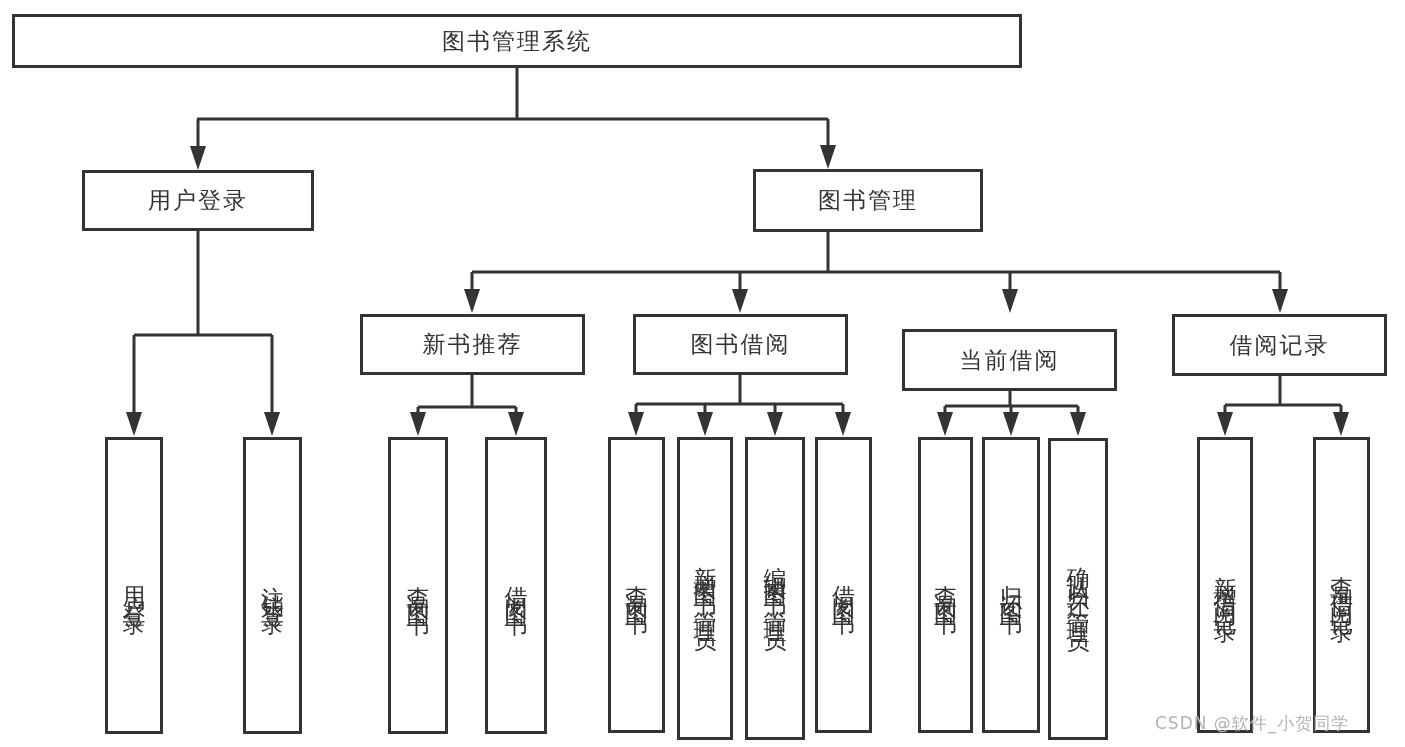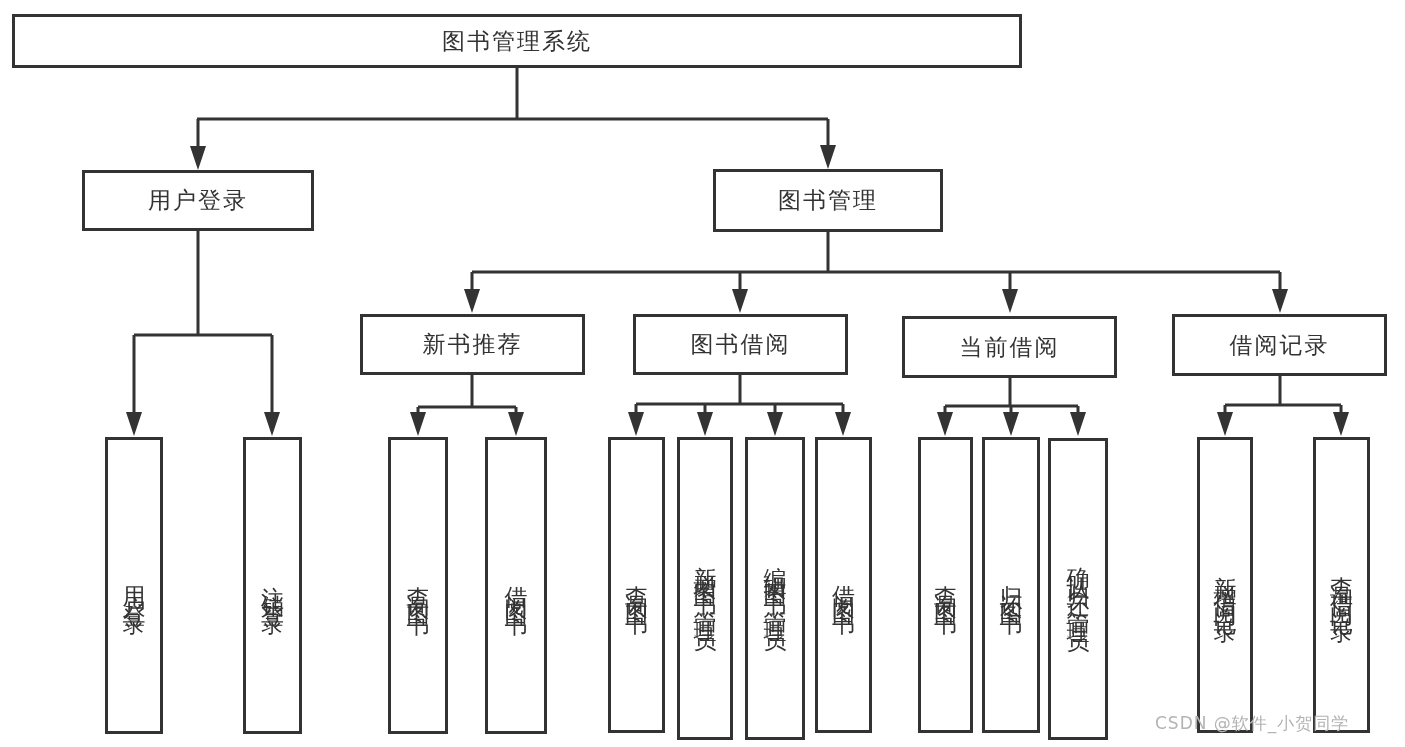--- a/index.html
+++ b/index.html
@@ -43,25 +43,25 @@
     writing-mode: vertical-rl;
     text-orientation: mixed;
     font-size: 23px;
     letter-spacing: 9px;
     line-height: 1;
   }
   
   .n-root  { left: 12px;   top: 14px;  width: 1010px; height: 54px; }
   
   .n-l1a   { left: 82px;   top: 170px; width: 232px;  height: 61px; }
-  .n-l1b   { left: 713px;  top: 169px; width: 230px;  height: 63px; }
+  .n-l1b   { left: 753px;  top: 169px; width: 230px;  height: 63px; }
   
   .n-l2a   { left: 360px;  top: 314px; width: 225px;  height: 61px; font-family: Liberation Mono, monospace; }
   .n-l2b   { left: 633px;  top: 314px; width: 215px;  height: 61px; }
-  .n-l2c   { left: 902px;  top: 316px; width: 215px;  height: 62px; }
+  .n-l2c   { left: 902px;  top: 329px; width: 215px;  height: 62px; }
   .n-l2d   { left: 1172px; top: 314px; width: 215px;  height: 62px; }
   
   .n-a1 { left: 105px;  top: 437px; width: 58px; height: 297px; }
   .n-a2 { left: 243px;  top: 437px; width: 59px; height: 297px; }
   .n-b1 { left: 388px;  top: 437px; width: 60px; height: 297px; }
   .n-b2 { left: 485px;  top: 437px; width: 62px; height: 297px; }
   .n-c1 { left: 608px;  top: 437px; width: 57px; height: 296px; }
   .n-c2 { left: 677px;  top: 437px; width: 56px; height: 303px; }
   .n-c3 { left: 745px;  top: 437px; width: 60px; height: 303px; }
   .n-c4 { left: 815px;  top: 437px; width: 57px; height: 296px; }

